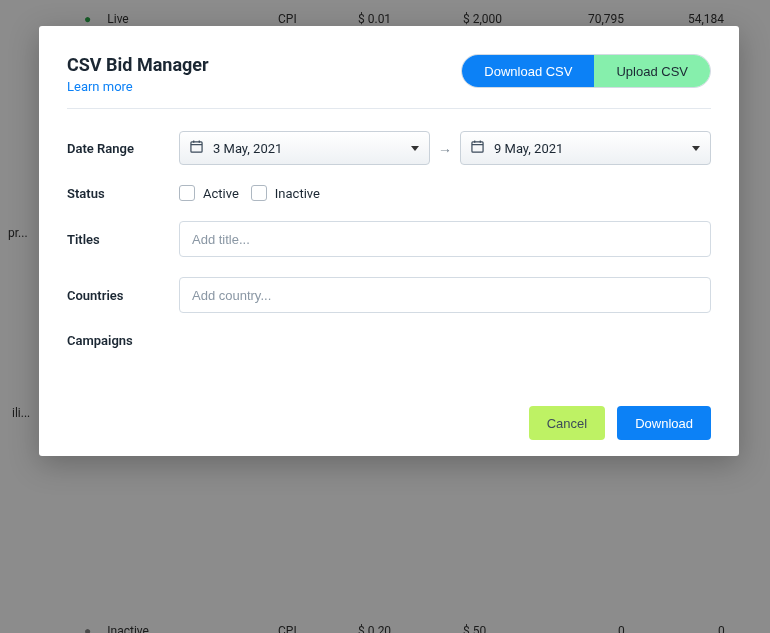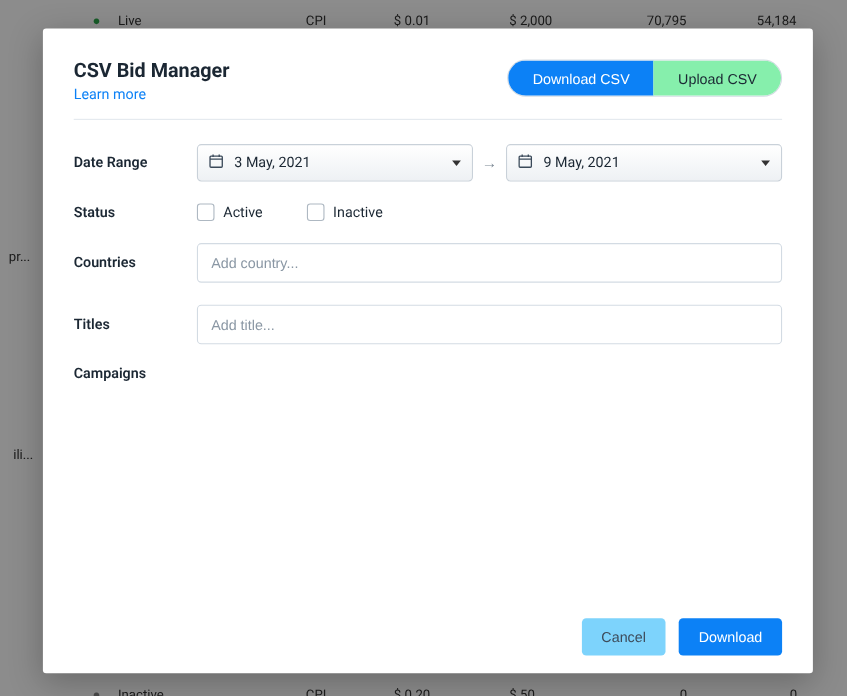--- a/index.html
+++ b/index.html
@@ -29,21 +29,21 @@
       height: 26px;
       display: flex;
       align-items: center;
     }
     .bg-cell { padding: 0 8px; }
     .modal {
       position: absolute;
       left: 39px;
       top: 26px;
       width: 700px;
-      height: 586px;
+      height: 430px;
       background: #fff;
       border-radius: 3px;
       box-shadow: 0 8px 30px rgba(0,0,0,0.25);
       display: flex;
       flex-direction: column;
     }
     .modal-header {
       padding: 28px 28px 14px 28px;
       display: flex;
       justify-content: space-between;
@@ -136,21 +136,21 @@
       border-left: 4px solid transparent;
       border-right: 4px solid transparent;
       border-top: 5px solid #333;
     }
     .arrow-sep {
       color: #7a8793;
       font-size: 14px;
     }
     .checkbox-group {
       display: flex;
-      gap: 40px;
+      gap: 12px;
     }
     .checkbox-item {
       display: flex;
       align-items: center;
       gap: 8px;
       cursor: pointer;
     }
     .checkbox-box {
       width: 16px;
       height: 16px;
@@ -183,21 +183,21 @@
     .btn {
       height: 34px;
       padding: 0 18px;
       border-radius: 4px;
       font-size: 13px;
       font-weight: 500;
       border: none;
       cursor: pointer;
     }
     .btn-secondary {
-      background: #7dd3fc;
+      background: #bef264;
       color: #3d4b5a;
     }
     .btn-primary {
       background: #0c81f6;
       color: #ffffff;
     }
   </style>
 </head>
 <body>
 
@@ -285,27 +285,27 @@
           <span class="checkbox-label">Active</span>
         </label>
         <label class="checkbox-item">
           <span class="checkbox-box"></span>
           <span class="checkbox-label">Inactive</span>
         </label>
       </div>
     </div>
 
     <div class="form-row">
+      <div class="form-label">Titles</div>
+      <input type="text" class="text-input" placeholder="Add title..." style="">
+    </div>
+
+    <div class="form-row">
       <div class="form-label">Countries</div>
       <input type="text" class="text-input" placeholder="Add country..." style="">
-    </div>
-
-    <div class="form-row">
-      <div class="form-label">Titles</div>
-      <input type="text" class="text-input" placeholder="Add title..." style="">
     </div>
 
     <div class="form-row">
       <div class="form-label">Campaigns</div>
     </div>
 
   </div>
 
   <div class="modal-footer">
     <button class="btn btn-secondary">Cancel</button>

